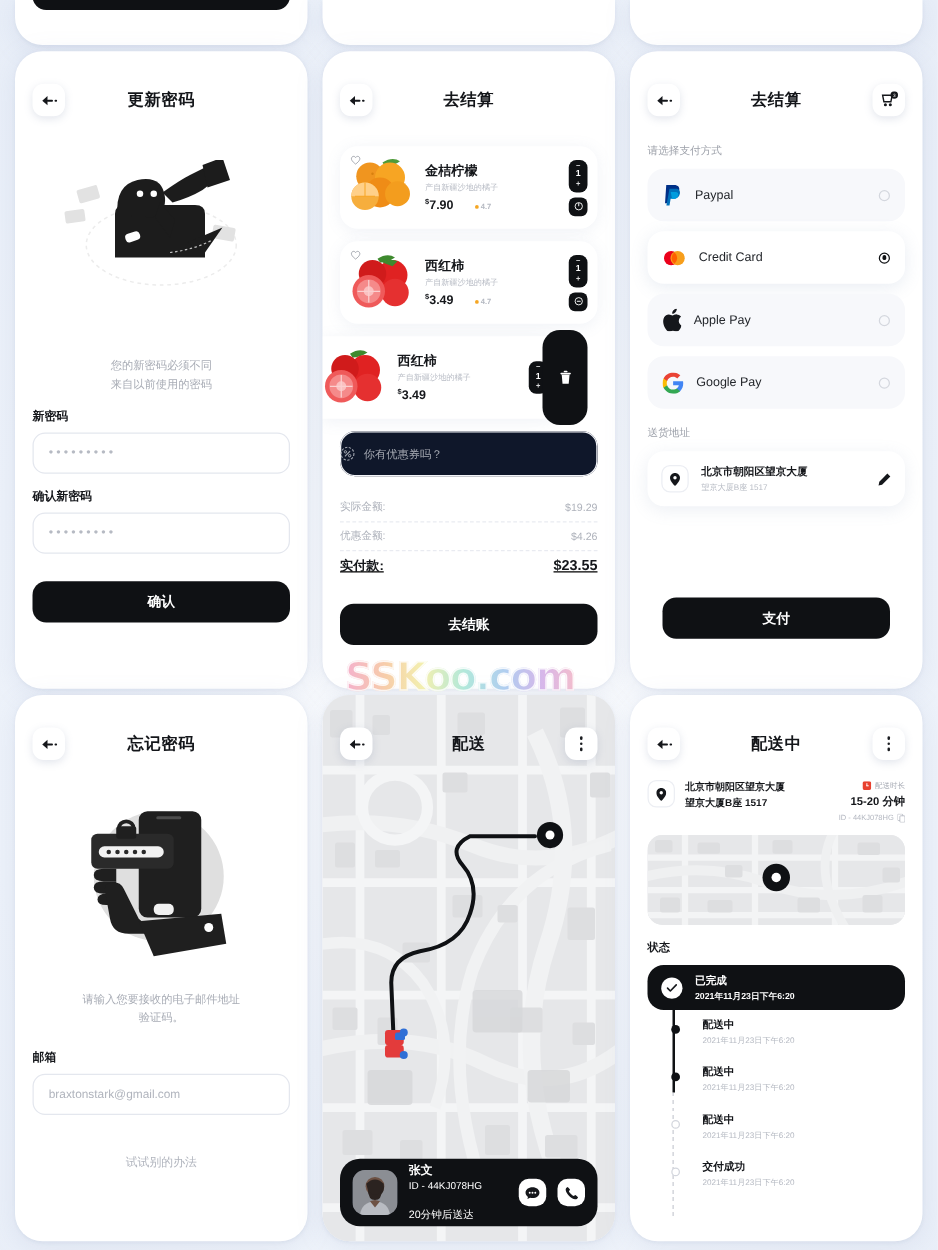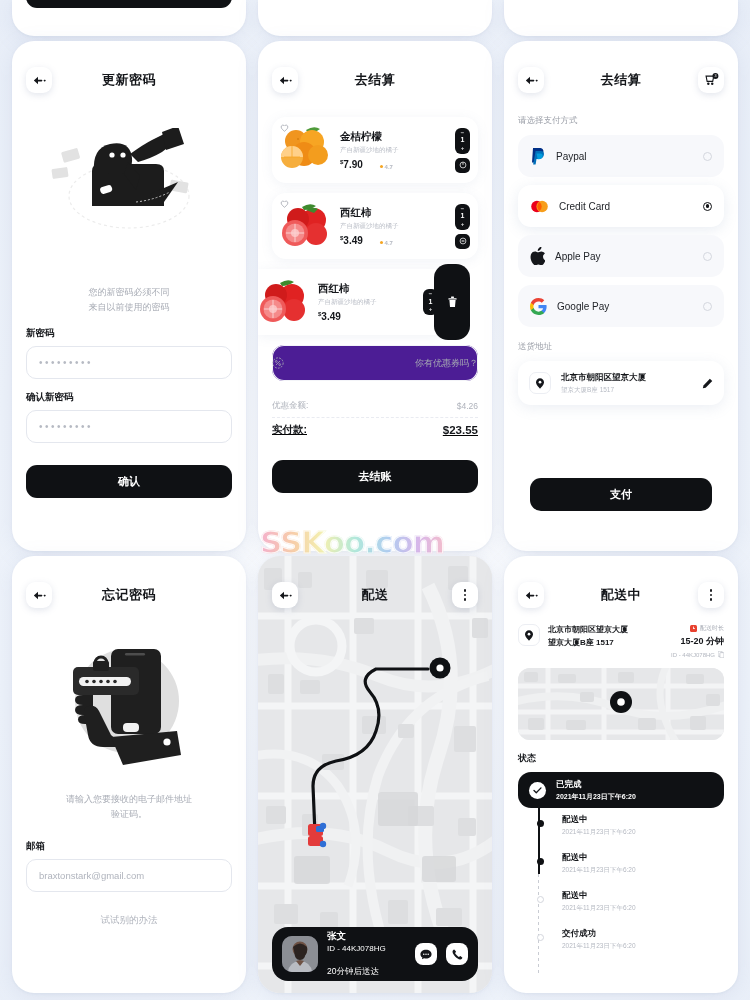--- a/index.html
+++ b/index.html
@@ -68,21 +68,21 @@
     display:flex; align-items:center; padding:0 12px;
     font-size:10px; color:#b6bac3; background:#fff;
     letter-spacing:2.5px;
   }
   .finput.plain { letter-spacing:0; font-size:9.5px; color:#b0b4bd; }
   .blkbtn {
     margin: 22px 14px 0 14px; height:33px; border-radius:11px;
     background:#0f1114; color:#fff; font-size:11px; font-weight:700;
     display:flex; align-items:center; justify-content:center;
   }
-  .sublink { text-align:center; font-size:9.5px; color:#b0b4bd; margin-top:22px; }
+  .sublink { text-align:center; font-size:9.5px; color:#b0b4bd; margin-top:32px; }
 
   
   .cart-list { margin: 14px 14px 0 14px; }
   .cart-row {
     position: relative;
     display:flex; align-items:center;
     background:#fff; border-radius:14px;
     box-shadow: 0 2px 12px rgba(120,140,180,.10);
     padding: 9px 8px 9px 4px;
     margin-bottom:10px; height:66px;
@@ -107,22 +107,22 @@
   .circbtn {
     width:15px; height:15px; border-radius:5px; background:#0f1114;
     display:flex;align-items:center;justify-content:center;
   }
   .trash-panel {
     position:absolute; right:-22px; top:-5px;
     width:36px; height:76px; border-radius:14px; background:#0f1114;
     display:flex; align-items:center; justify-content:center;
   }
   .coupon {
-    margin: 4px 14px 0 14px; height:36px; border-radius:12px; background:#4c1d95;
-    display:flex; align-items:center; justify-content:space-between; gap:20px;
+    margin: 4px 14px 0 14px; height:36px; border-radius:12px; background:#0f172a;
+    display:flex; align-items:center; justify-content:flex-start; gap:7px;
     box-shadow: inset 0 0 0 1px #f3f4f8;
   }
   .coupon-txt { font-size:9px; color:#a6aab3; }
   .summary { margin: 14px 14px 0 14px; }
   .sum-row { display:flex; justify-content:space-between; align-items:center; padding:5px 0;
     border-bottom:1px dashed #e9ebf1; }
   .sum-row:last-child { border-bottom:none;text-decoration:underline; }
   .sum-k { font-size:8.5px; color:#aeb2bb; }
   .sum-v { font-size:8.5px; color:#aeb2bb; }
   .sum-row.total .sum-k { font-size:10.5px; font-weight:700; color:#15171b; }
@@ -188,21 +188,21 @@
   .tl-item { display:flex; gap:0; padding-left:0; position:relative; height:38px; }
   .tl-txt { padding-left:44px; padding-top:6px; }
   .tl-n1 { font-size:8.5px; font-weight:700; color:#15171b; }
   .tl-n2 { font-size:6.5px; color:#b5b9c2; margin-top:2px; }
   .node { position:absolute; left:19px; top:12px; width:7px;height:7px;border-radius:50%; }
   .node.solid { background:#0f1114; }
   .node.hollow { background:#fff; border:1.2px solid #d3d6dd; }
 
   
   .wm {
-    position:absolute; left:260px; top:524px; width:196px; height:44px;
+    position:absolute; left:276px; top:524px; width:196px; height:44px;
     z-index:40; pointer-events:none;
   }
   .wm-txt {
     font-size:31px; font-weight:700; letter-spacing:-1px;
     font-family:"DejaVu Sans", sans-serif;
     background: linear-gradient(90deg,#f4a9c8 0%,#f7c9a0 18%,#f2efa8 34%,#a9e6d8 52%,#a8c8ef 70%,#d3b0e8 86%,#f2b6c8 100%);
     -webkit-background-clip:text; background-clip:text; color:transparent;
     -webkit-text-stroke: 1.2px rgba(255,255,255,.85);
     opacity:.9;
   }
@@ -411,20 +411,24 @@
       <svg width="12" height="12" viewBox="0 0 14 14">
         <circle cx="7" cy="7" r="6" fill="none" stroke="#a6aab3" stroke-width="1" stroke-dasharray="2.2 1.4"></circle>
         <path d="M4.6 9.4 L9.4 4.6" stroke="#a6aab3" stroke-width="1"></path>
         <circle cx="5" cy="5.2" r="1.1" fill="none" stroke="#a6aab3" stroke-width=".9"></circle>
         <circle cx="9" cy="8.8" r="1.1" fill="none" stroke="#a6aab3" stroke-width=".9"></circle>
       </svg>
       <span class="coupon-txt">你有优惠券吗？</span>
     </div>
 
     <div class="summary">
+      <div class="sum-row">
+        <span class="sum-k">实际金额:</span>
+        <span class="sum-v">$19.29</span>
+      </div>
       <div class="sum-row">
         <span class="sum-k">优惠金额:</span>
         <span class="sum-v">$4.26</span>
       </div>
       <div class="sum-row total">
         <span class="sum-k">实付款:</span>
         <span class="sum-v">$23.55</span>
       </div>
     </div>
 

